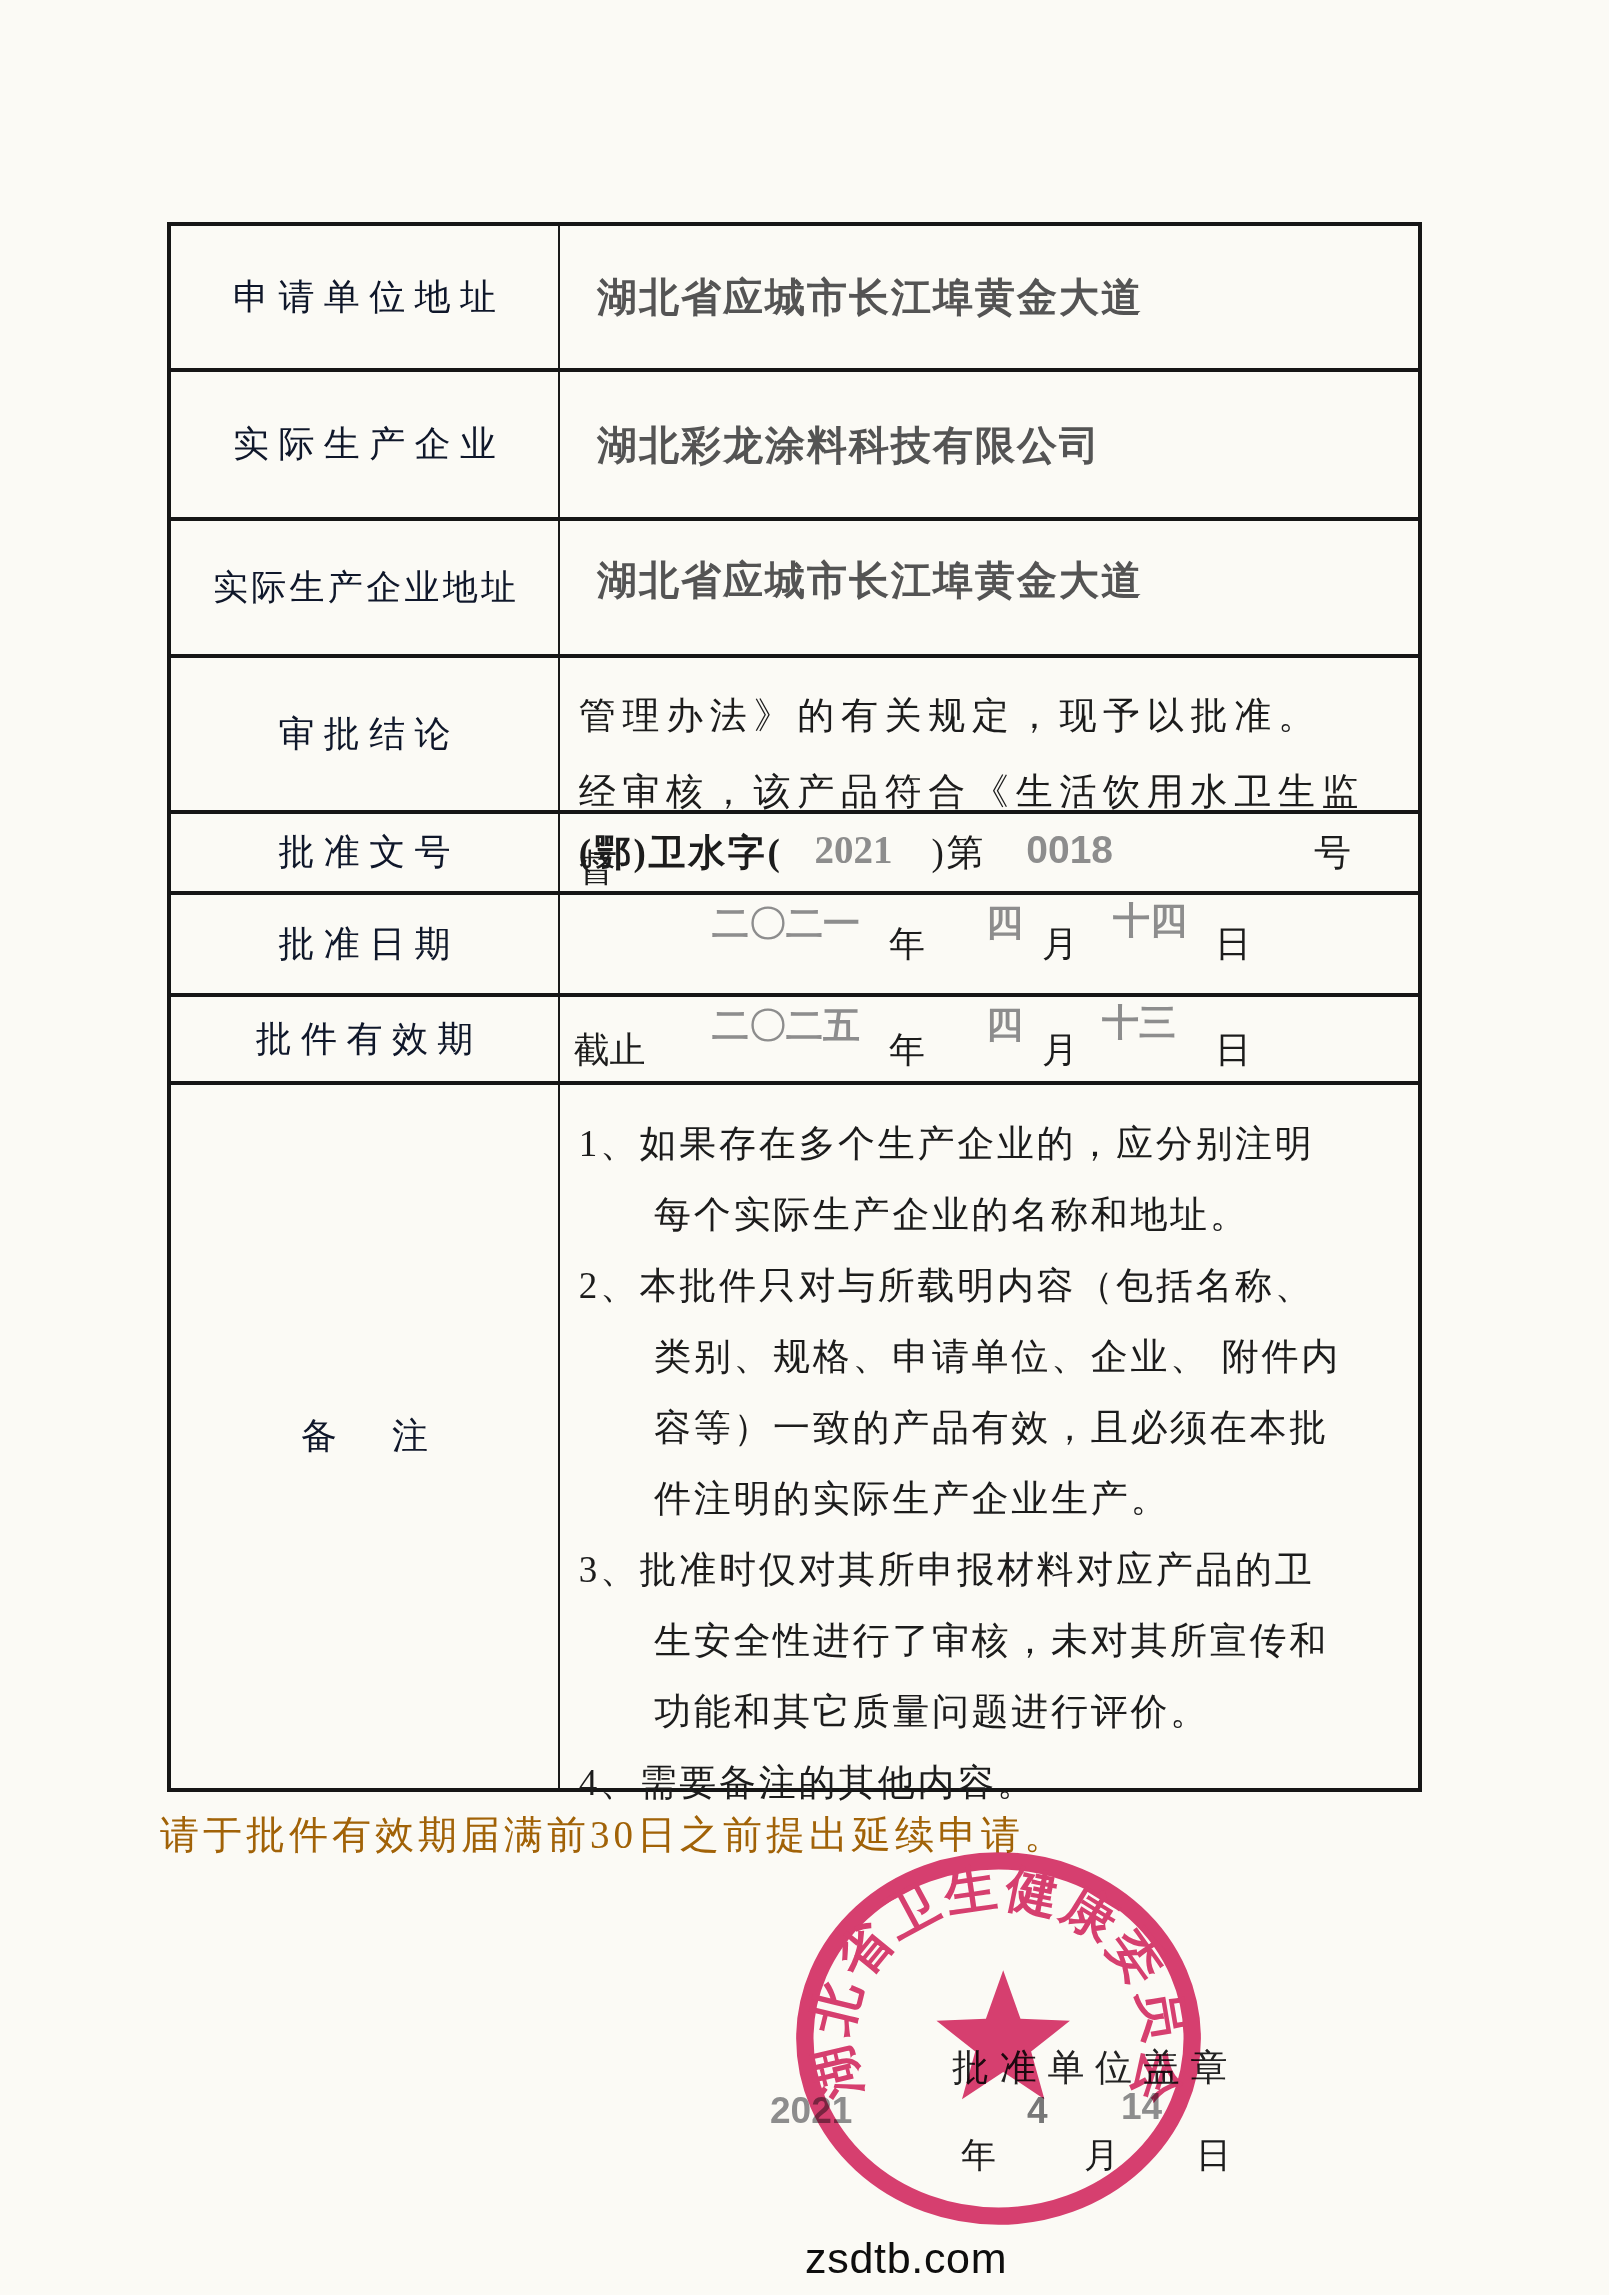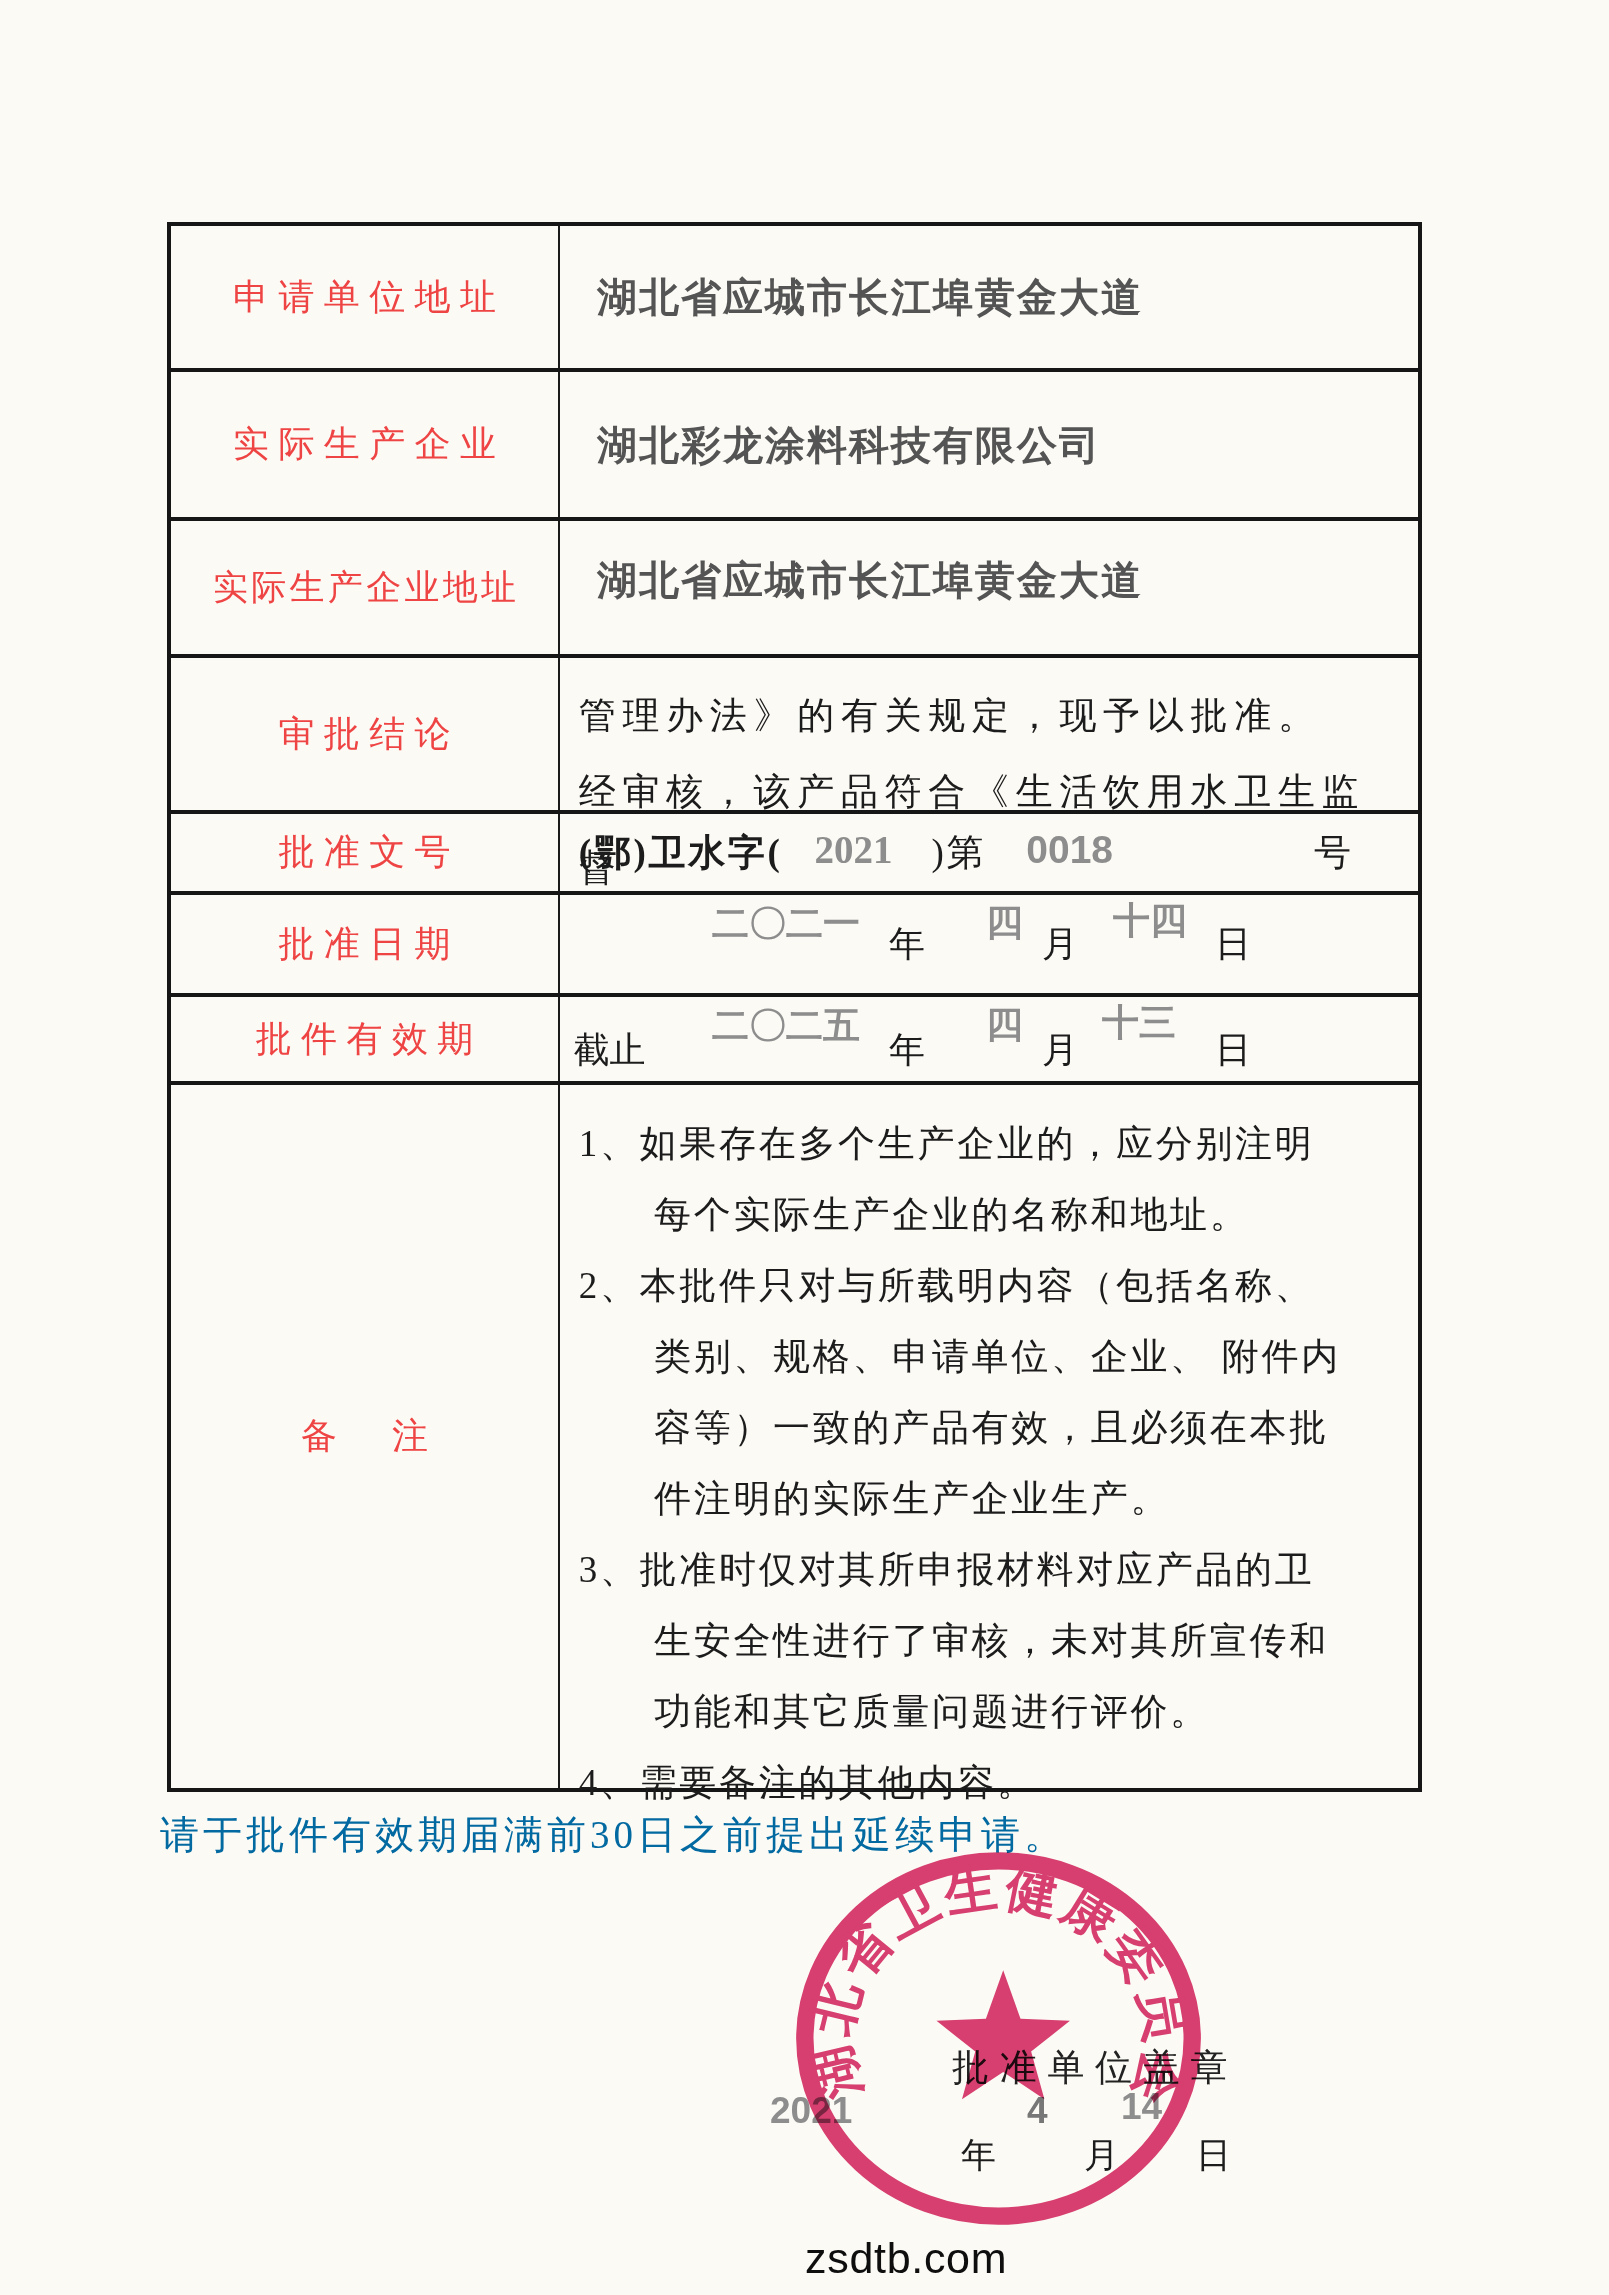--- a/index.html
+++ b/index.html
@@ -5,21 +5,21 @@
   html,body{margin:0;padding:0;background:#fbfaf5;}
   .page{position:relative;width:1609px;height:2295px;background:#fbfaf5;overflow:hidden;
         font-family:"Liberation Serif",serif;color:#1f1f1f;}
   
   .tbl{position:absolute;left:167px;top:222px;width:1255px;box-sizing:border-box;
        border:4.7px solid #161616;background:transparent;}
   .row{display:flex;border-bottom:4px solid #161616;box-sizing:border-box;}
   .row:last-child{border-bottom:none;}
   .cl{width:389px;flex:none;border-right:2.7px solid #1a1a1a;box-sizing:border-box;
       display:flex;align-items:center;justify-content:center;}
-  .lbl{font-size:36px;letter-spacing:9.4px;text-indent:9.4px;color:#ef4444;white-space:nowrap;}
+  .lbl{font-size:36px;letter-spacing:9.4px;text-indent:9.4px;color:#0f172a;white-space:nowrap;}
   .lbl.tight{font-size:35px;letter-spacing:3.3px;text-indent:3.3px;}
   .cv{flex:1;position:relative;box-sizing:border-box;}
   .h218{height:146px}.h223{height:149px}.h205{height:137px}.h233{height:156px}
   .h121{height:81px}.h129{height:102px}.h131{height:88px}.h1052{height:703px}
   
   .gval{position:absolute;left:37px;top:50%;transform:translateY(-50%);
         font-family:"Liberation Sans",sans-serif;font-weight:700;
         font-size:40px;letter-spacing:2px;color:#545454;white-space:nowrap;}
   .gfill{color:#8d8d8d;font-family:"Liberation Serif",serif;font-weight:600;}
   
@@ -33,21 +33,21 @@
   .apprno .p3{margin-left:auto;margin-right:67px;}
   
   .drow{position:relative;height:100%;font-size:36px;color:#1c1c1c;}
   .drow span{position:absolute;white-space:nowrap;}
   .dg{font-size:37px;color:#8d8d8d;font-weight:600;}
   
   .rem{padding-top:23px;font-size:37px;letter-spacing:2.7px;color:#1c1c1c;}
   .rl{height:71px;line-height:71px;padding-left:18.7px;white-space:nowrap;}
   .rl.cont{padding-left:94px;}
   
-  .note{position:absolute;left:160px;top:1808px;font-size:39px;letter-spacing:4px;color:#0369a1;}
+  .note{position:absolute;left:160px;top:1808px;font-size:39px;letter-spacing:4px;color:#a16207;}
   .cap{position:absolute;left:952px;top:2043px;font-size:37px;letter-spacing:10.7px;color:#222;}
   .sd{position:absolute;font-family:"Liberation Sans",sans-serif;font-weight:700;color:#8d8d8d;font-size:37px;}
   .sd.y{left:770px;top:2090px;}
   .sd.m{left:1027px;top:2090px;color:#777;}
   .sd.d{left:1121px;top:2086px;}
   .su{position:absolute;font-size:35px;color:#1c1c1c;}
   .su.y{left:961px;top:2132px;}
   .su.m{left:1084px;top:2132px;}
   .su.d{left:1196px;top:2132px;}
   .wm{position:absolute;left:805px;top:2234px;font-family:"Liberation Sans",sans-serif;

